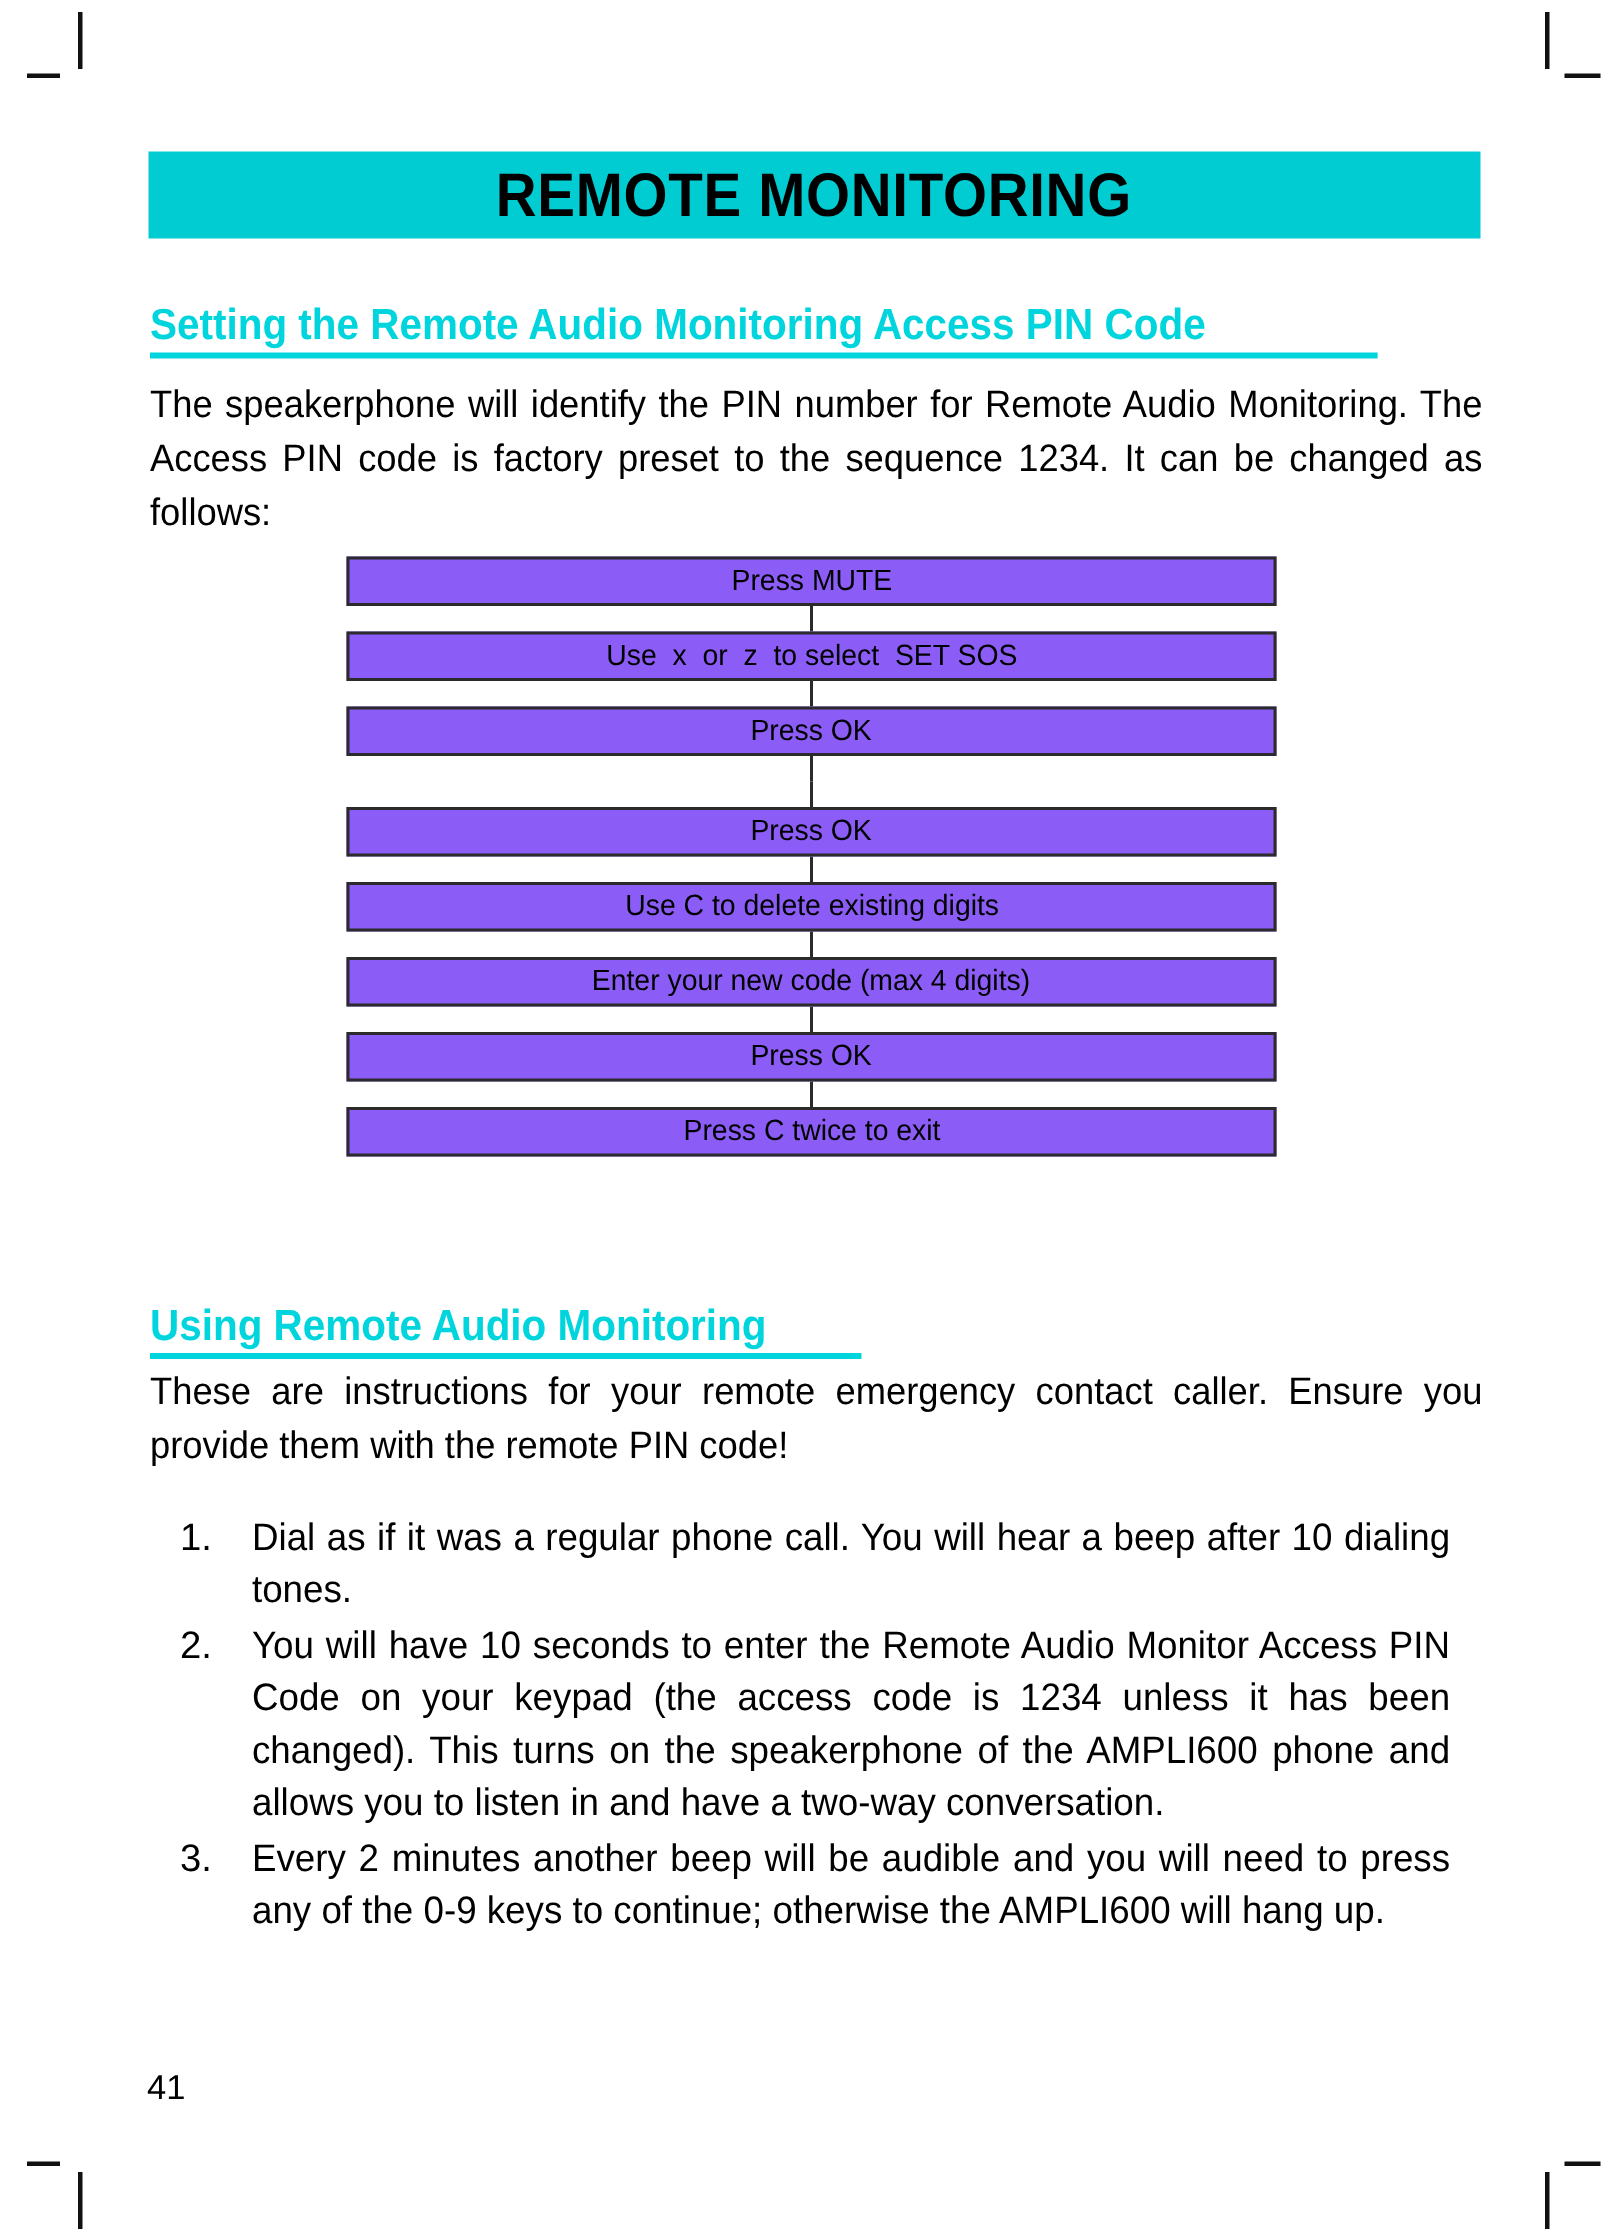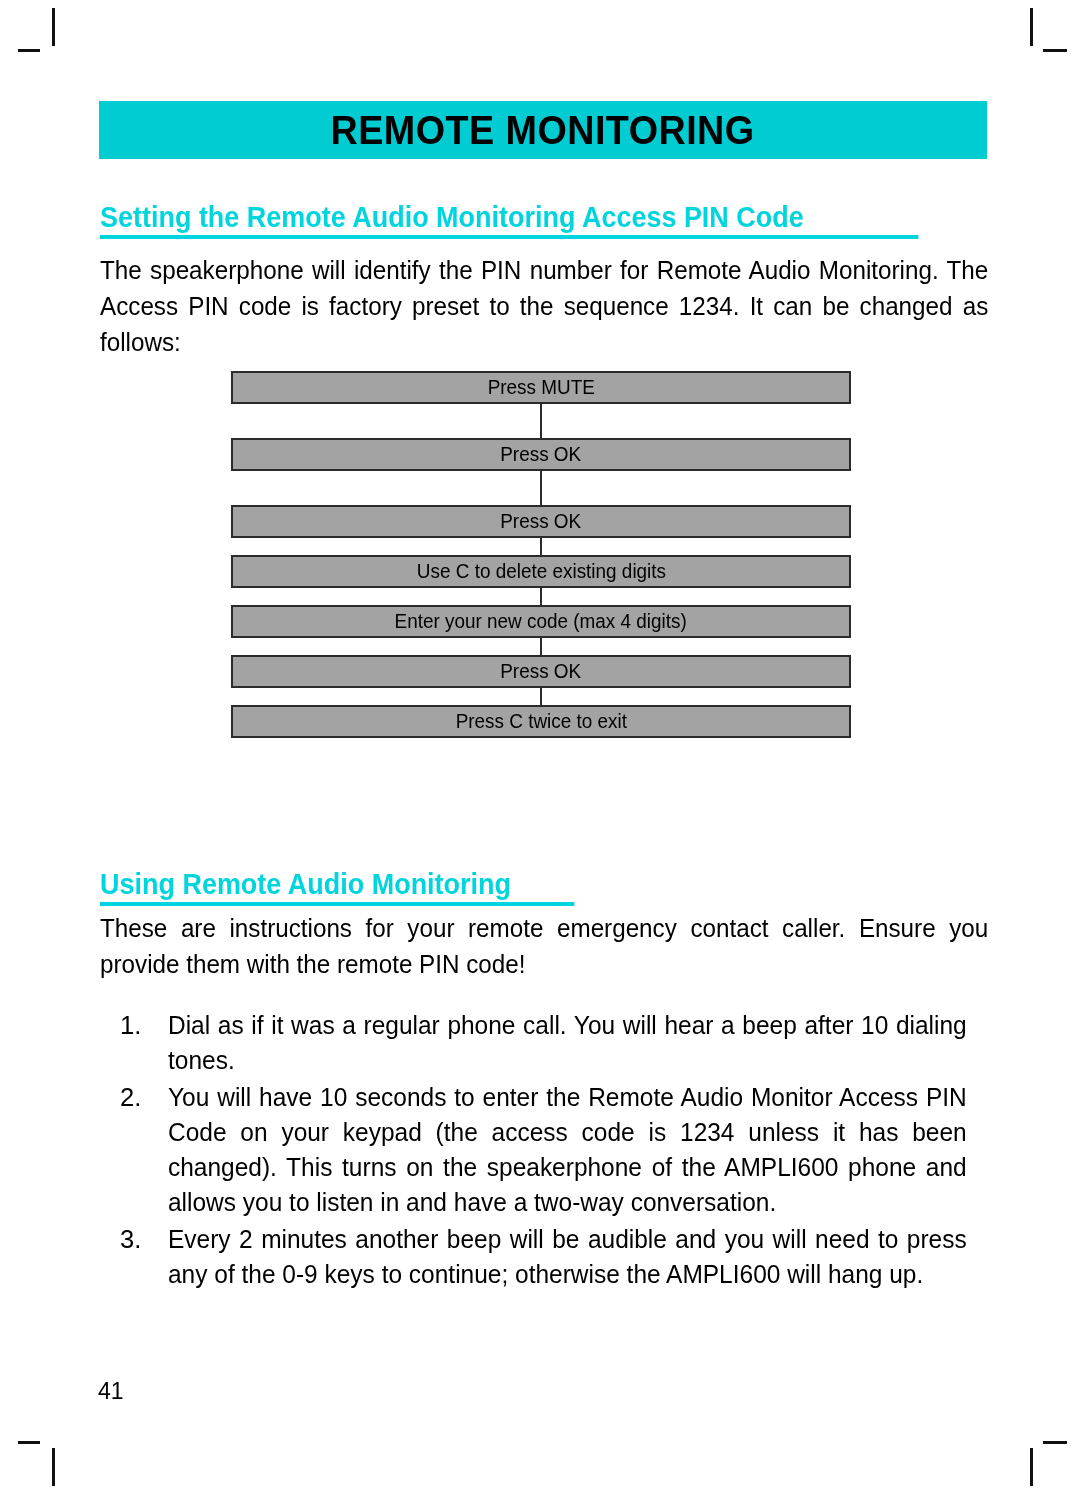--- a/index.html
+++ b/index.html
@@ -110,21 +110,21 @@
   }
   .flow-step {
     position: relative;
   }
   .flow-box {
     border: 2px solid #2b2b2b;
     height: 33px;
     display: flex;
     align-items: center;
     justify-content: center;
-    background: #a3a3a3;
+    background: #8b5cf6;
     box-sizing: border-box;
   }
   .flow-label {
     font-size: 19.5px;
     color: #000000;
     white-space: pre;
     transform: scaleX(0.97);
   }
   .flow-connector {
     width: 2px;
@@ -193,20 +193,25 @@
 
   <div class="body-para" id="para-1">The speakerphone will identify the PIN number for Remote Audio Monitoring. The Access PIN code is factory preset to the sequence 1234. It can be changed as follows:</div>
 
   <div class="flowchart">
       <div class="flow-step">
         <div class="flow-box">
           <span class="flow-label">Press MUTE</span>
         </div>
       </div>
       <div class="flow-connector"></div>
+      <div class="flow-step">
+        <div class="flow-box">
+          <span class="flow-label">Use  x  or  z  to select  SET SOS</span>
+        </div>
+      </div>
       <div class="flow-connector"></div>
       <div class="flow-step">
         <div class="flow-box">
           <span class="flow-label">Press OK</span>
         </div>
       </div>
       <div class="flow-connector"></div>
       <div class="flow-connector"></div>
       <div class="flow-step">
         <div class="flow-box">

